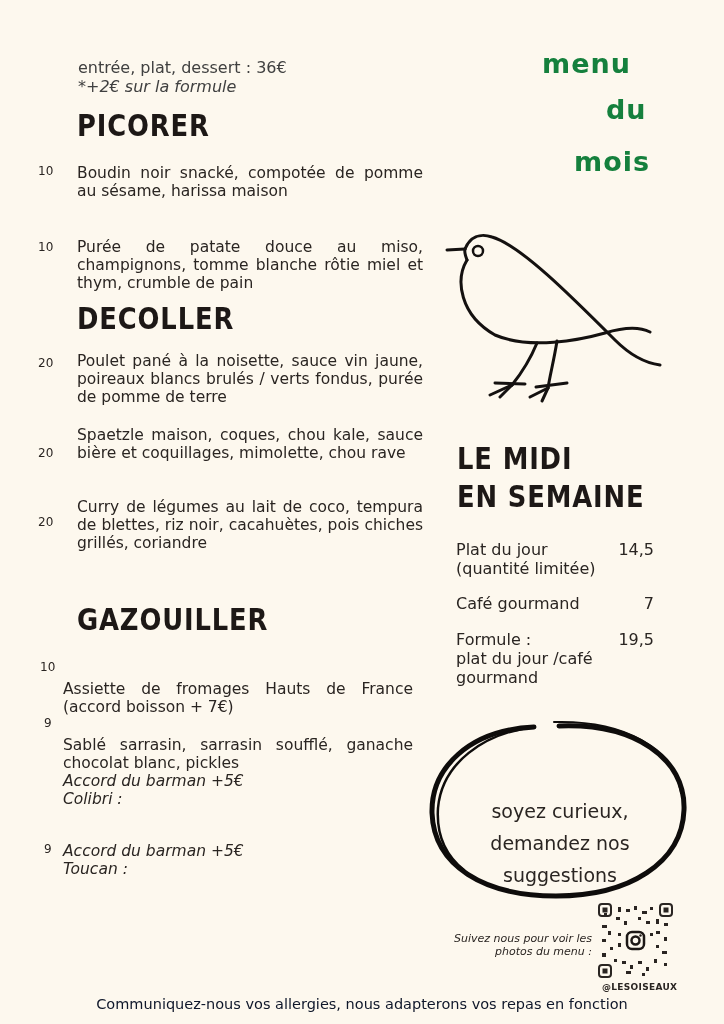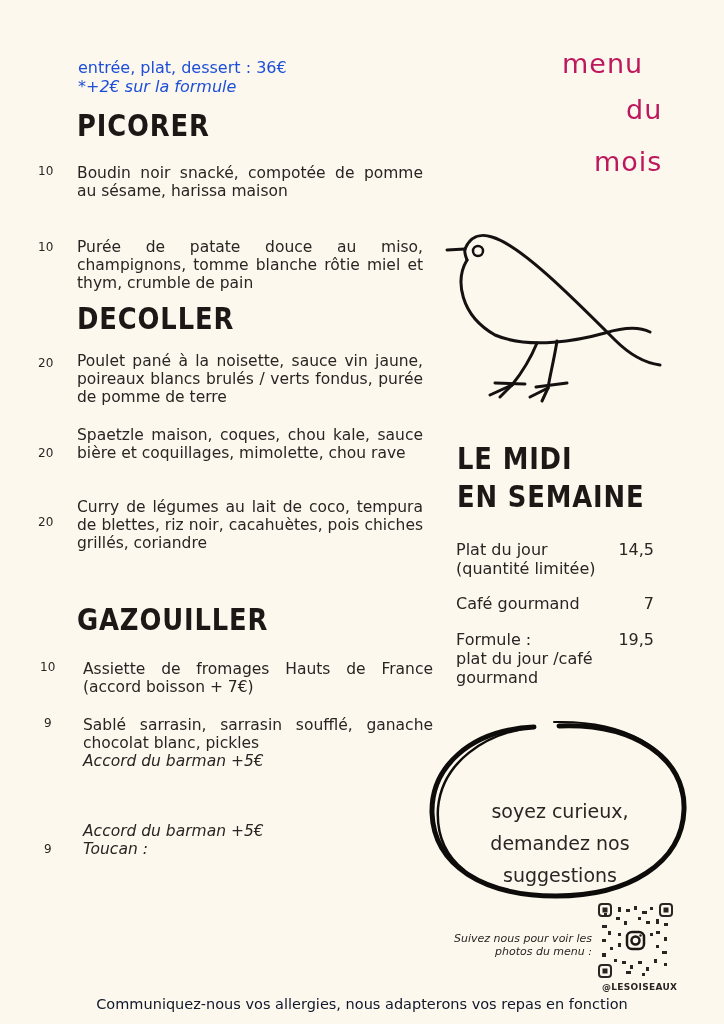--- a/index.html
+++ b/index.html
@@ -4,46 +4,46 @@
 <style>
   * { margin:0; padding:0; box-sizing:border-box; }
   html, body { width:724px; height:1024px; overflow:hidden; }
   body {
     background:#fdf8ee;
     color:#2a2522;
     font-family:"DejaVu Sans", sans-serif;
     position:relative;
   }
   .abs { position:absolute; }
-  .intro { left:78px; top:58px; font-size:16px; line-height:19px; color:#1d4ed8; }
+  .intro { left:78px; top:58px; font-size:16px; line-height:19px; color:#404040; }
   .intro .note { font-style:italic; }
   .section-title {
     position:absolute; left:77px;
     font-family:"DejaVu Sans", sans-serif;
     font-weight:bold; font-size:30px; letter-spacing:1px;
     color:#1d1816;
     transform:scaleX(0.86); transform-origin:left center;
   }
   .item { position:absolute; left:0; width:440px; }
   .item .price {
     position:absolute; left:38px; width:30px;
     font-size:12px; color:#2a2522;
   }
   .item .desc {
     position:absolute; left:77px; width:346px;
     font-size:15.5px; line-height:18px; text-align:justify;
     text-align-last:left; color:#2a2522;
   }
   .item .desc .it { font-style:italic; display:block; text-align:left; }
   .gaz .price { left:44px; }
-  .gaz .desc { left:83px; width:350px; }
+  .gaz .desc { left:63px; width:350px;margin-top:20px; }
 
   .menu-script {
-    position:absolute; font-family:"DejaVu Sans", sans-serif; font-weight:normal;
-    color:#be185d; font-size:27px; letter-spacing:1px;margin-left:20px;
+    position:absolute; font-family:"DejaVu Sans", sans-serif; font-weight:bold;
+    color:#15803d; font-size:27px; letter-spacing:1px;
   }
   .midi-title {
     position:absolute; left:457px; top:440px;
     font-weight:bold; font-size:30px; line-height:38px; color:#1d1816;
     letter-spacing:1px;
     transform:scaleX(0.86); transform-origin:left top;
   }
   .midi-row { position:absolute; left:456px; width:198px; font-size:16px; line-height:19px; }
   .midi-row .lbl { display:block; padding-right:48px; }
   .midi-row .val { position:absolute; right:0; top:0; }
@@ -106,20 +106,21 @@
 <div class="section-title" style="top:602px;">GAZOUILLER</div>
 <div class="item gaz" style="top:660px;">
   <span class="price" style="top:0; left:40px;">10</span>
   <div class="desc" style="top:0;">Assiette de fromages Hauts de France (accord boisson + 7€)</div>
 </div>
 <div class="item gaz" style="top:716px;">
   <span class="price" style="top:0;">9</span>
   <div class="desc" style="top:0;">
     <span>Sablé sarrasin, sarrasin soufflé, ganache chocolat blanc, pickles</span>
     <span class="it">Accord du barman +5€</span>
+    <span class="it">Colibri :</span>
   </div>
 </div>
 <div class="item gaz" style="top:822px;">
   <span class="price" style="top:20px;">9</span>
   <div class="desc" style="top:0;">
     <span class="it">Accord du barman +5€</span>
     <span class="it">Toucan :</span>
   </div>
 </div>
 

